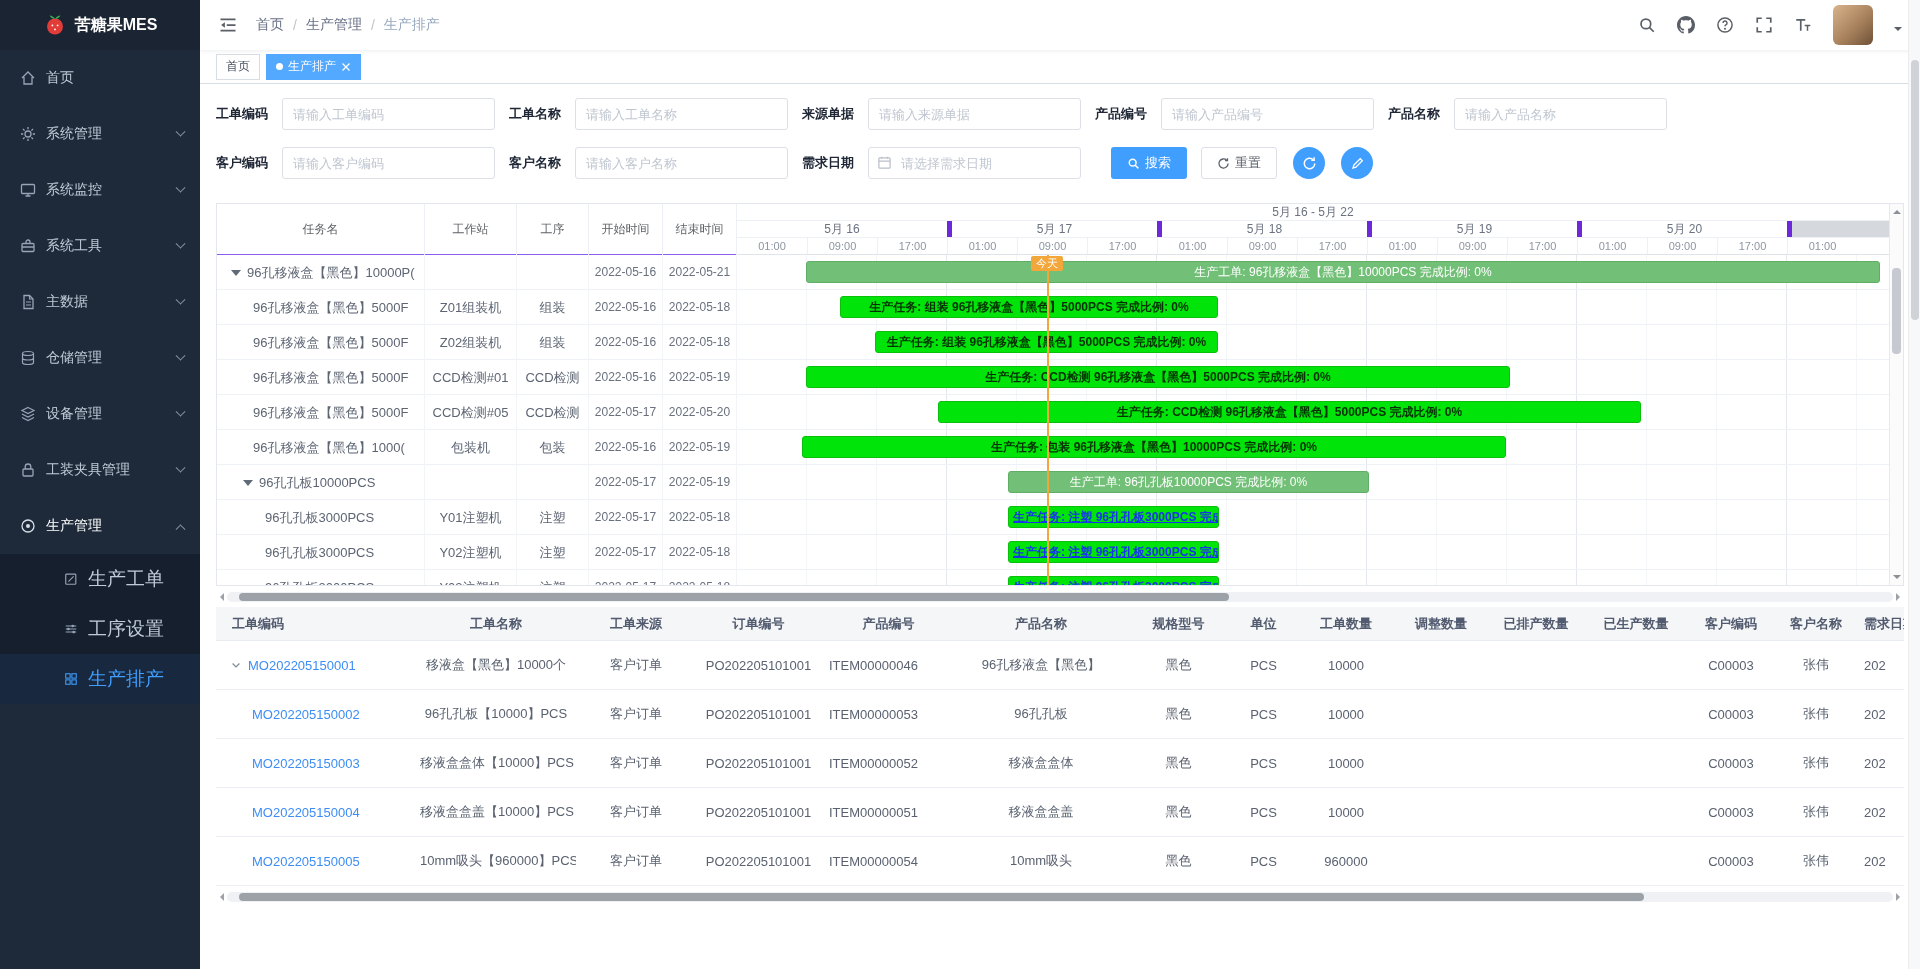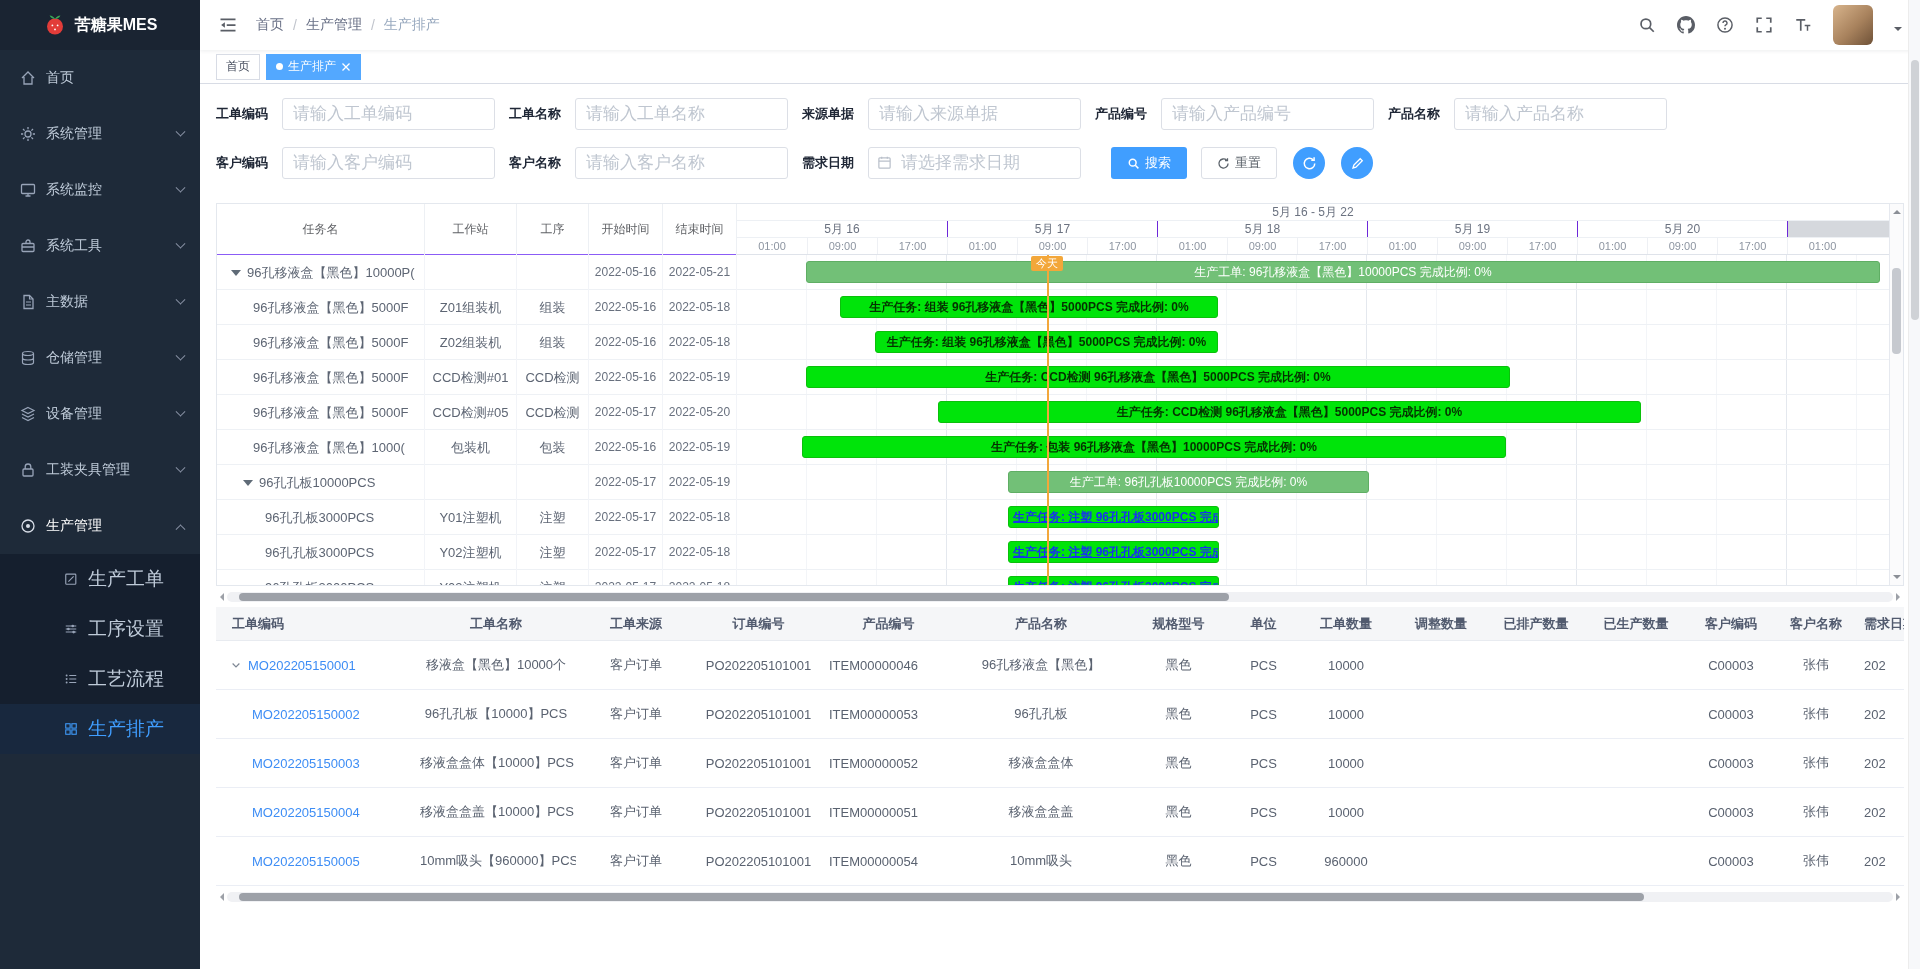--- a/index.html
+++ b/index.html
@@ -45,21 +45,21 @@
 .tag-dot{width:7px;height:7px;border-radius:50%;background:#fff}
 .tag-close{width:10px;height:10px;color:#fff;cursor:pointer}
 
 
 .content{flex:1;padding:14px 16px;overflow:hidden;background:#fff}
 
 
 .f-row{display:flex;align-items:center;margin-bottom:17px}
 .f-field{display:flex;align-items:center;margin-right:14px}
 .f-label{min-width:56px;font-weight:bold;color:#202837;font-size:13px;margin-right:10px;white-space:nowrap}
-.f-input{width:213px;height:32px;border:1px solid #dcdfe6;border-radius:3px;padding:0 10px;font-size:17px;color:#606266;outline:none;font-family:inherit}
+.f-input{width:213px;height:32px;border:1px solid #dcdfe6;border-radius:3px;padding:0 10px;font-size:13px;color:#606266;outline:none;font-family:inherit}
 .f-input::placeholder{color:#bfc6d0}
 .date-wrap{position:relative}
 .date-wrap .f-input{padding-left:32px}
 .cal-ico{position:absolute;left:9px;top:8px;width:15px;height:15px;color:#b9c0ca}
 .btn{height:32px;display:inline-flex;align-items:center;gap:5px;padding:0 15px;border-radius:3px;font-size:13px;cursor:pointer;border:1px solid transparent}
 .btn.primary{background:#409eff;color:#fff;margin-left:16px}
 .btn.plain{background:#fff;border-color:#dcdfe6;color:#5a6169;margin-left:14px}
 .btn .b-ico{width:13px;height:13px}
 .circle-btn{width:32px;height:32px;border-radius:50%;background:#409eff;color:#fff;display:flex;align-items:center;justify-content:center;margin-left:16px;cursor:pointer}
 .circle-btn .b-ico{width:15px;height:15px}
@@ -72,21 +72,21 @@
 .g-lbody{height:330px;overflow:hidden}
 .g-lrow{height:35px;display:grid;grid-template-columns:208px 92px 72px 74px 74px;align-items:center;border-bottom:1px solid #eef1f5;color:#5d6573;font-size:13px}
 .g-lrow>div{text-align:center;border-right:1px solid #f2f4f8;height:35px;line-height:35px;overflow:hidden;white-space:nowrap}
 .g-lrow .task{display:flex;align-items:center;text-align:left;padding-left:14px;gap:6px}
 .g-lrow .task.child{padding-left:36px}
 .g-lrow .date{font-size:12px;color:#68707e}
 .tri{width:10px;height:8px;color:#5f6b77;flex:0 0 auto}
 .g-right{width:1152px;min-width:1152px;position:relative;overflow:hidden}
 .g-week{height:17px;line-height:17px;text-align:center;font-size:12px;color:#6b7280;border-bottom:1px solid #edf0f4}
 .g-days{height:17px;display:flex;border-bottom:1px solid #edf0f4}
-.g-day{flex:0 0 210px;border-left:1px solid #6d28d9;font-size:12px;color:#6b7280;text-align:center;line-height:16px}
+.g-day{flex:0 0 210px;border-left:5px solid #6d28d9;font-size:12px;color:#6b7280;text-align:center;line-height:16px}
 .g-day:first-child{border-left:none}
 .g-day.gray{flex:1 1 auto;background:#d5d8dd}
 .g-hours{height:17px;display:flex;border-bottom:1px solid #dfe3ea}
 .g-hour{flex:0 0 70px;border-left:1px solid #eef0f4;font-size:11px;color:#8d95a1;text-align:center;line-height:16px}
 .g-hour:first-child{border-left:none}
 .g-body{position:relative;height:330px;background-image:repeating-linear-gradient(to right,transparent 0,transparent 209px,#e4e8ee 209px,#e4e8ee 210px),repeating-linear-gradient(to right,transparent 0,transparent 69px,#f3f5f8 69px,#f3f5f8 70px)}
 .g-brow{height:35px;border-bottom:1px solid #eef1f5;position:relative}
 .g-bar{position:absolute;top:6px;height:22px;line-height:20px;border-radius:3px;font-size:12px;text-align:center;white-space:nowrap;overflow:hidden;padding:0 4px;cursor:pointer;z-index:2}
 .g-bar.order{background:#72c077;border:1px solid #5fae64;color:#fff;font-weight:normal}
 .g-bar.task{background:#00e40a;border:1px solid #0bc00b;color:#043200;font-weight:bold}
@@ -248,31 +248,20 @@
         <div class="sub-item">
           <span class="mi-icon">
               <svg viewBox="0 0 16 16" width="14" height="14">
                 <path d="M2 4.5h12M2 8h12M2 11.5h12" stroke="currentColor" stroke-width="1.2"></path>
                 <circle cx="10" cy="4.5" r="1.5" fill="currentColor"></circle>
                 <circle cx="5" cy="8" r="1.5" fill="currentColor"></circle>
                 <circle cx="11" cy="11.5" r="1.5" fill="currentColor"></circle>
               </svg>
             </span>
           <span>工序设置</span>
-        </div>
-        <div class="sub-item">
-          <span class="mi-icon">
-              <svg viewBox="0 0 16 16" width="14" height="14">
-                <path d="M6 4h8M6 8h8M6 12h8" stroke="currentColor" stroke-width="1.3"></path>
-                <circle cx="3" cy="4" r="1.1" fill="currentColor"></circle>
-                <circle cx="3" cy="8" r="1.1" fill="currentColor"></circle>
-                <circle cx="3" cy="12" r="1.1" fill="currentColor"></circle>
-              </svg>
-            </span>
-          <span>工艺流程</span>
         </div>
         <div class="sub-item active">
           <span class="mi-icon">
               <svg viewBox="0 0 16 16" width="14" height="14">
                 <rect x="2" y="2" width="5" height="5" fill="none" stroke="currentColor" stroke-width="1.2"></rect>
                 <rect x="9" y="2" width="5" height="5" fill="none" stroke="currentColor" stroke-width="1.2"></rect>
                 <rect x="2" y="9" width="5" height="5" fill="none" stroke="currentColor" stroke-width="1.2"></rect>
                 <rect x="9" y="9" width="5" height="5" fill="none" stroke="currentColor" stroke-width="1.2"></rect>
               </svg>
             </span>

